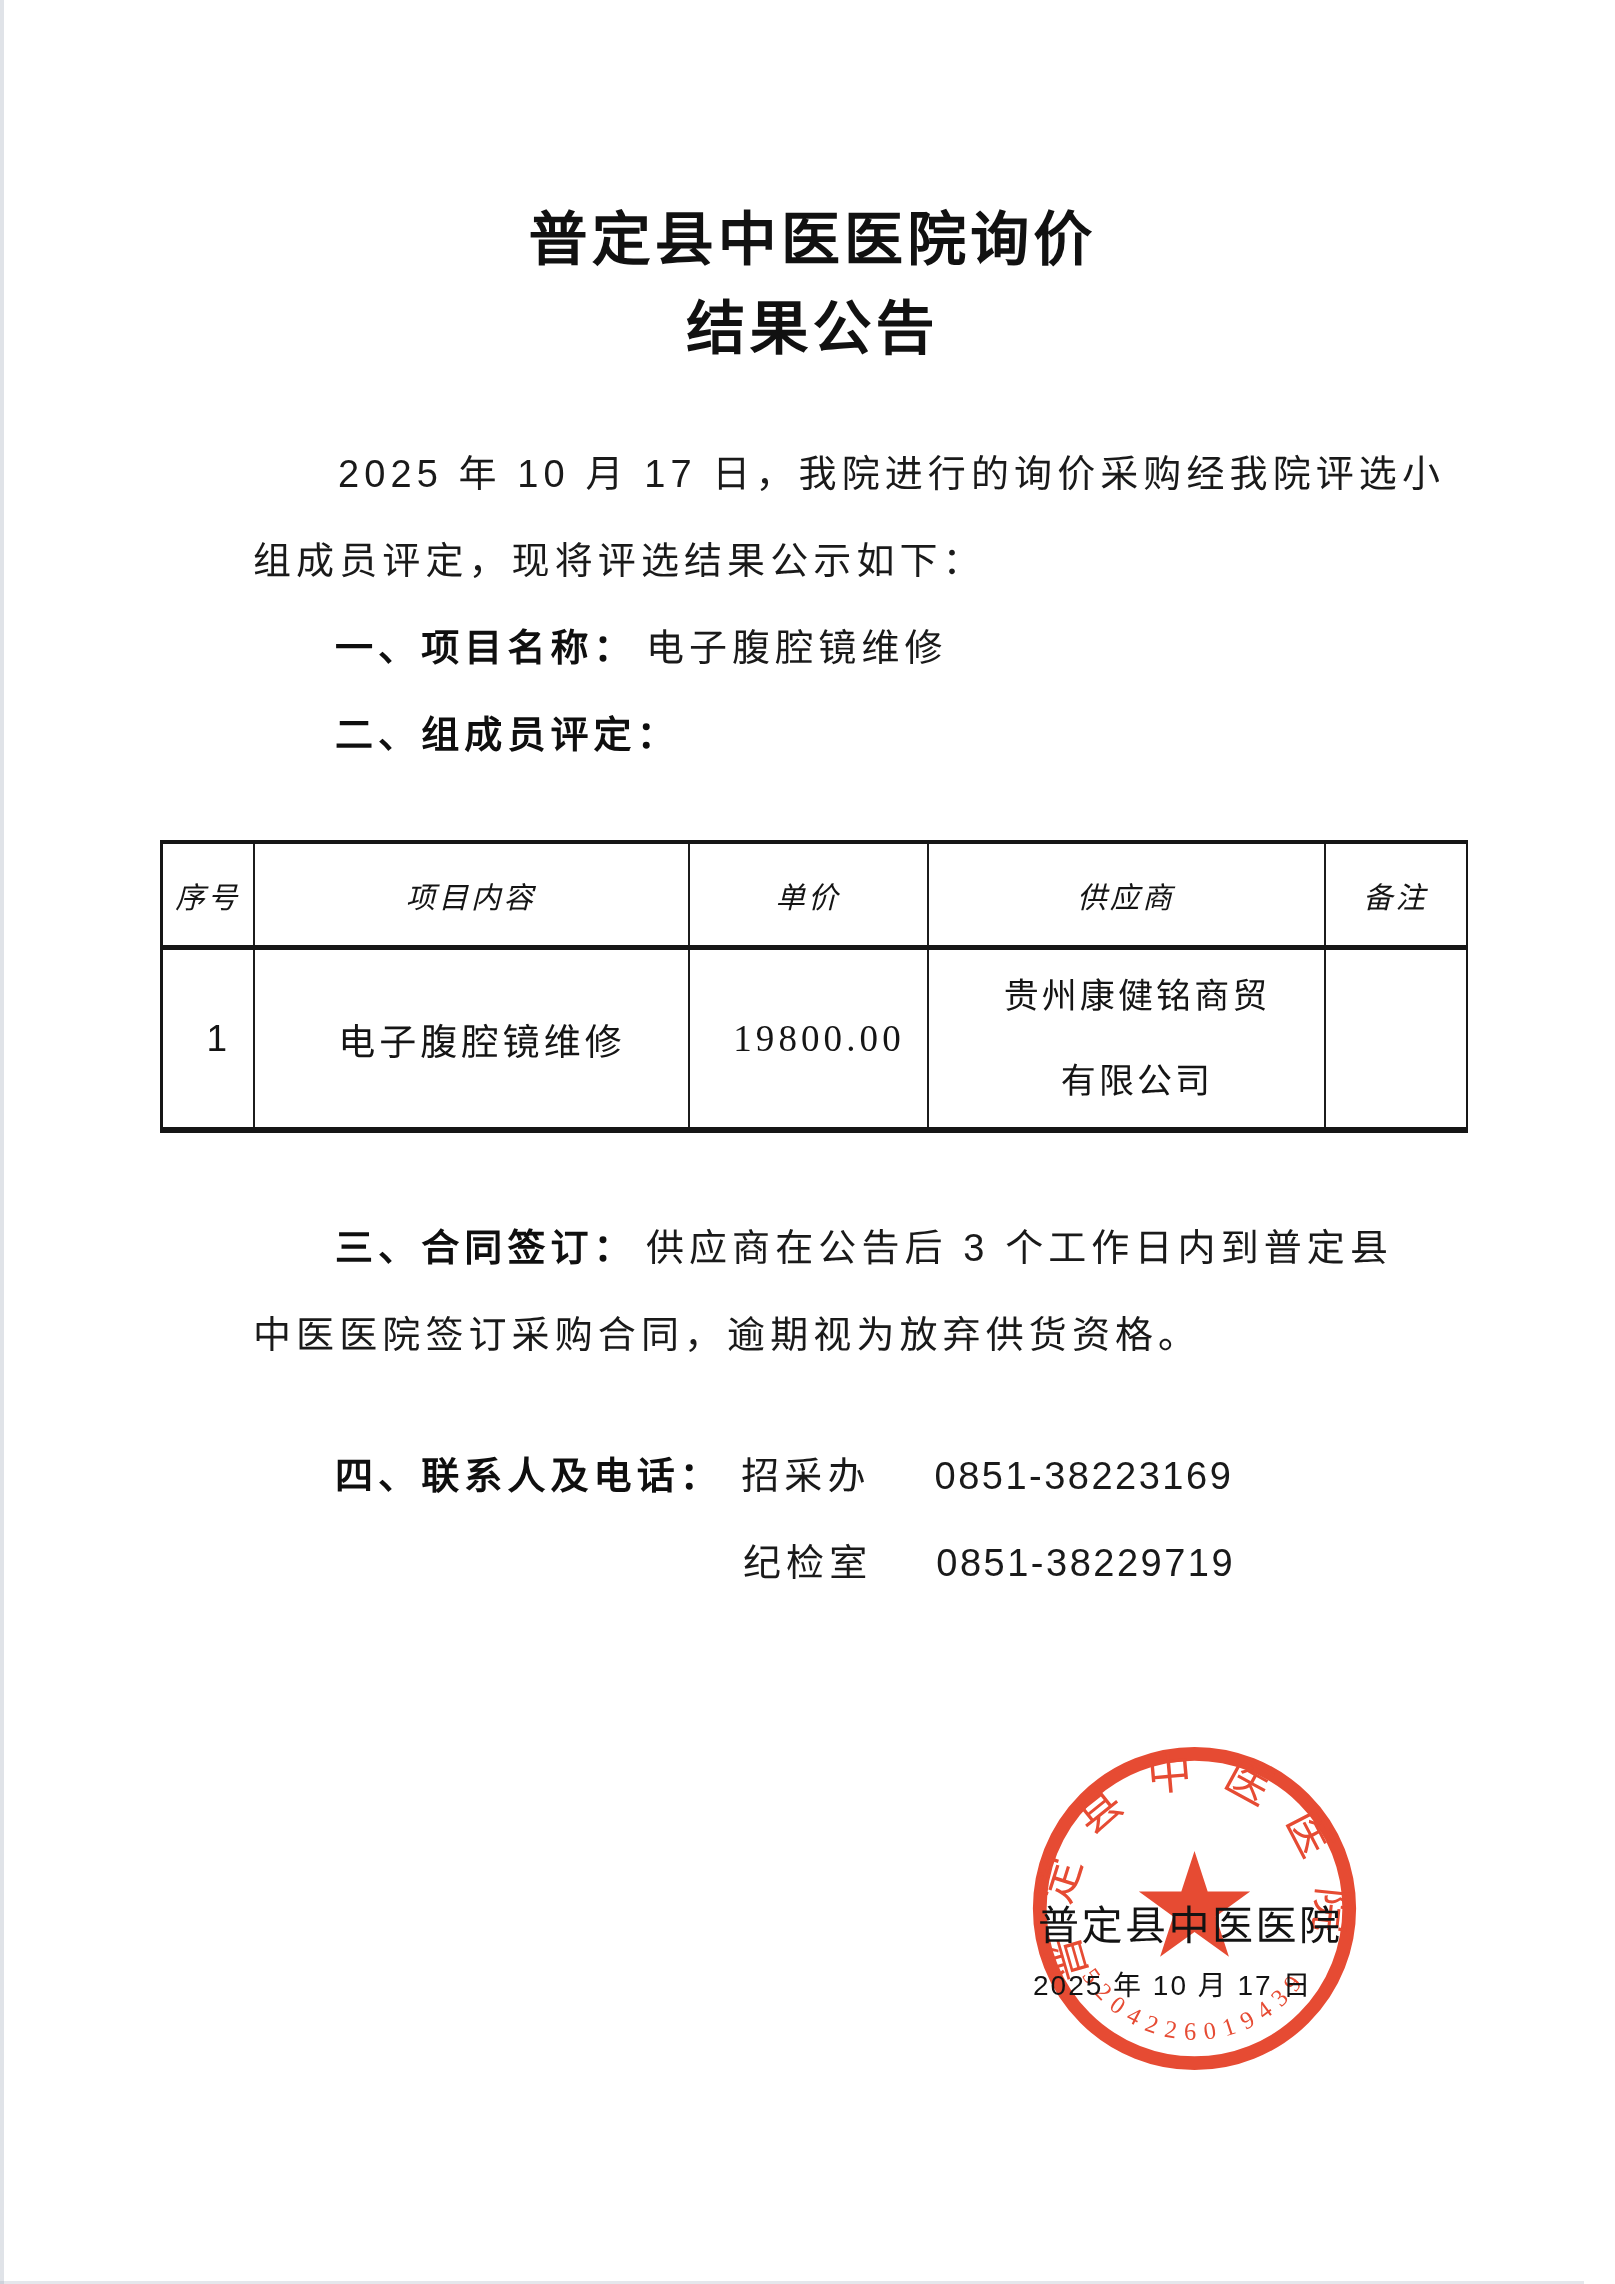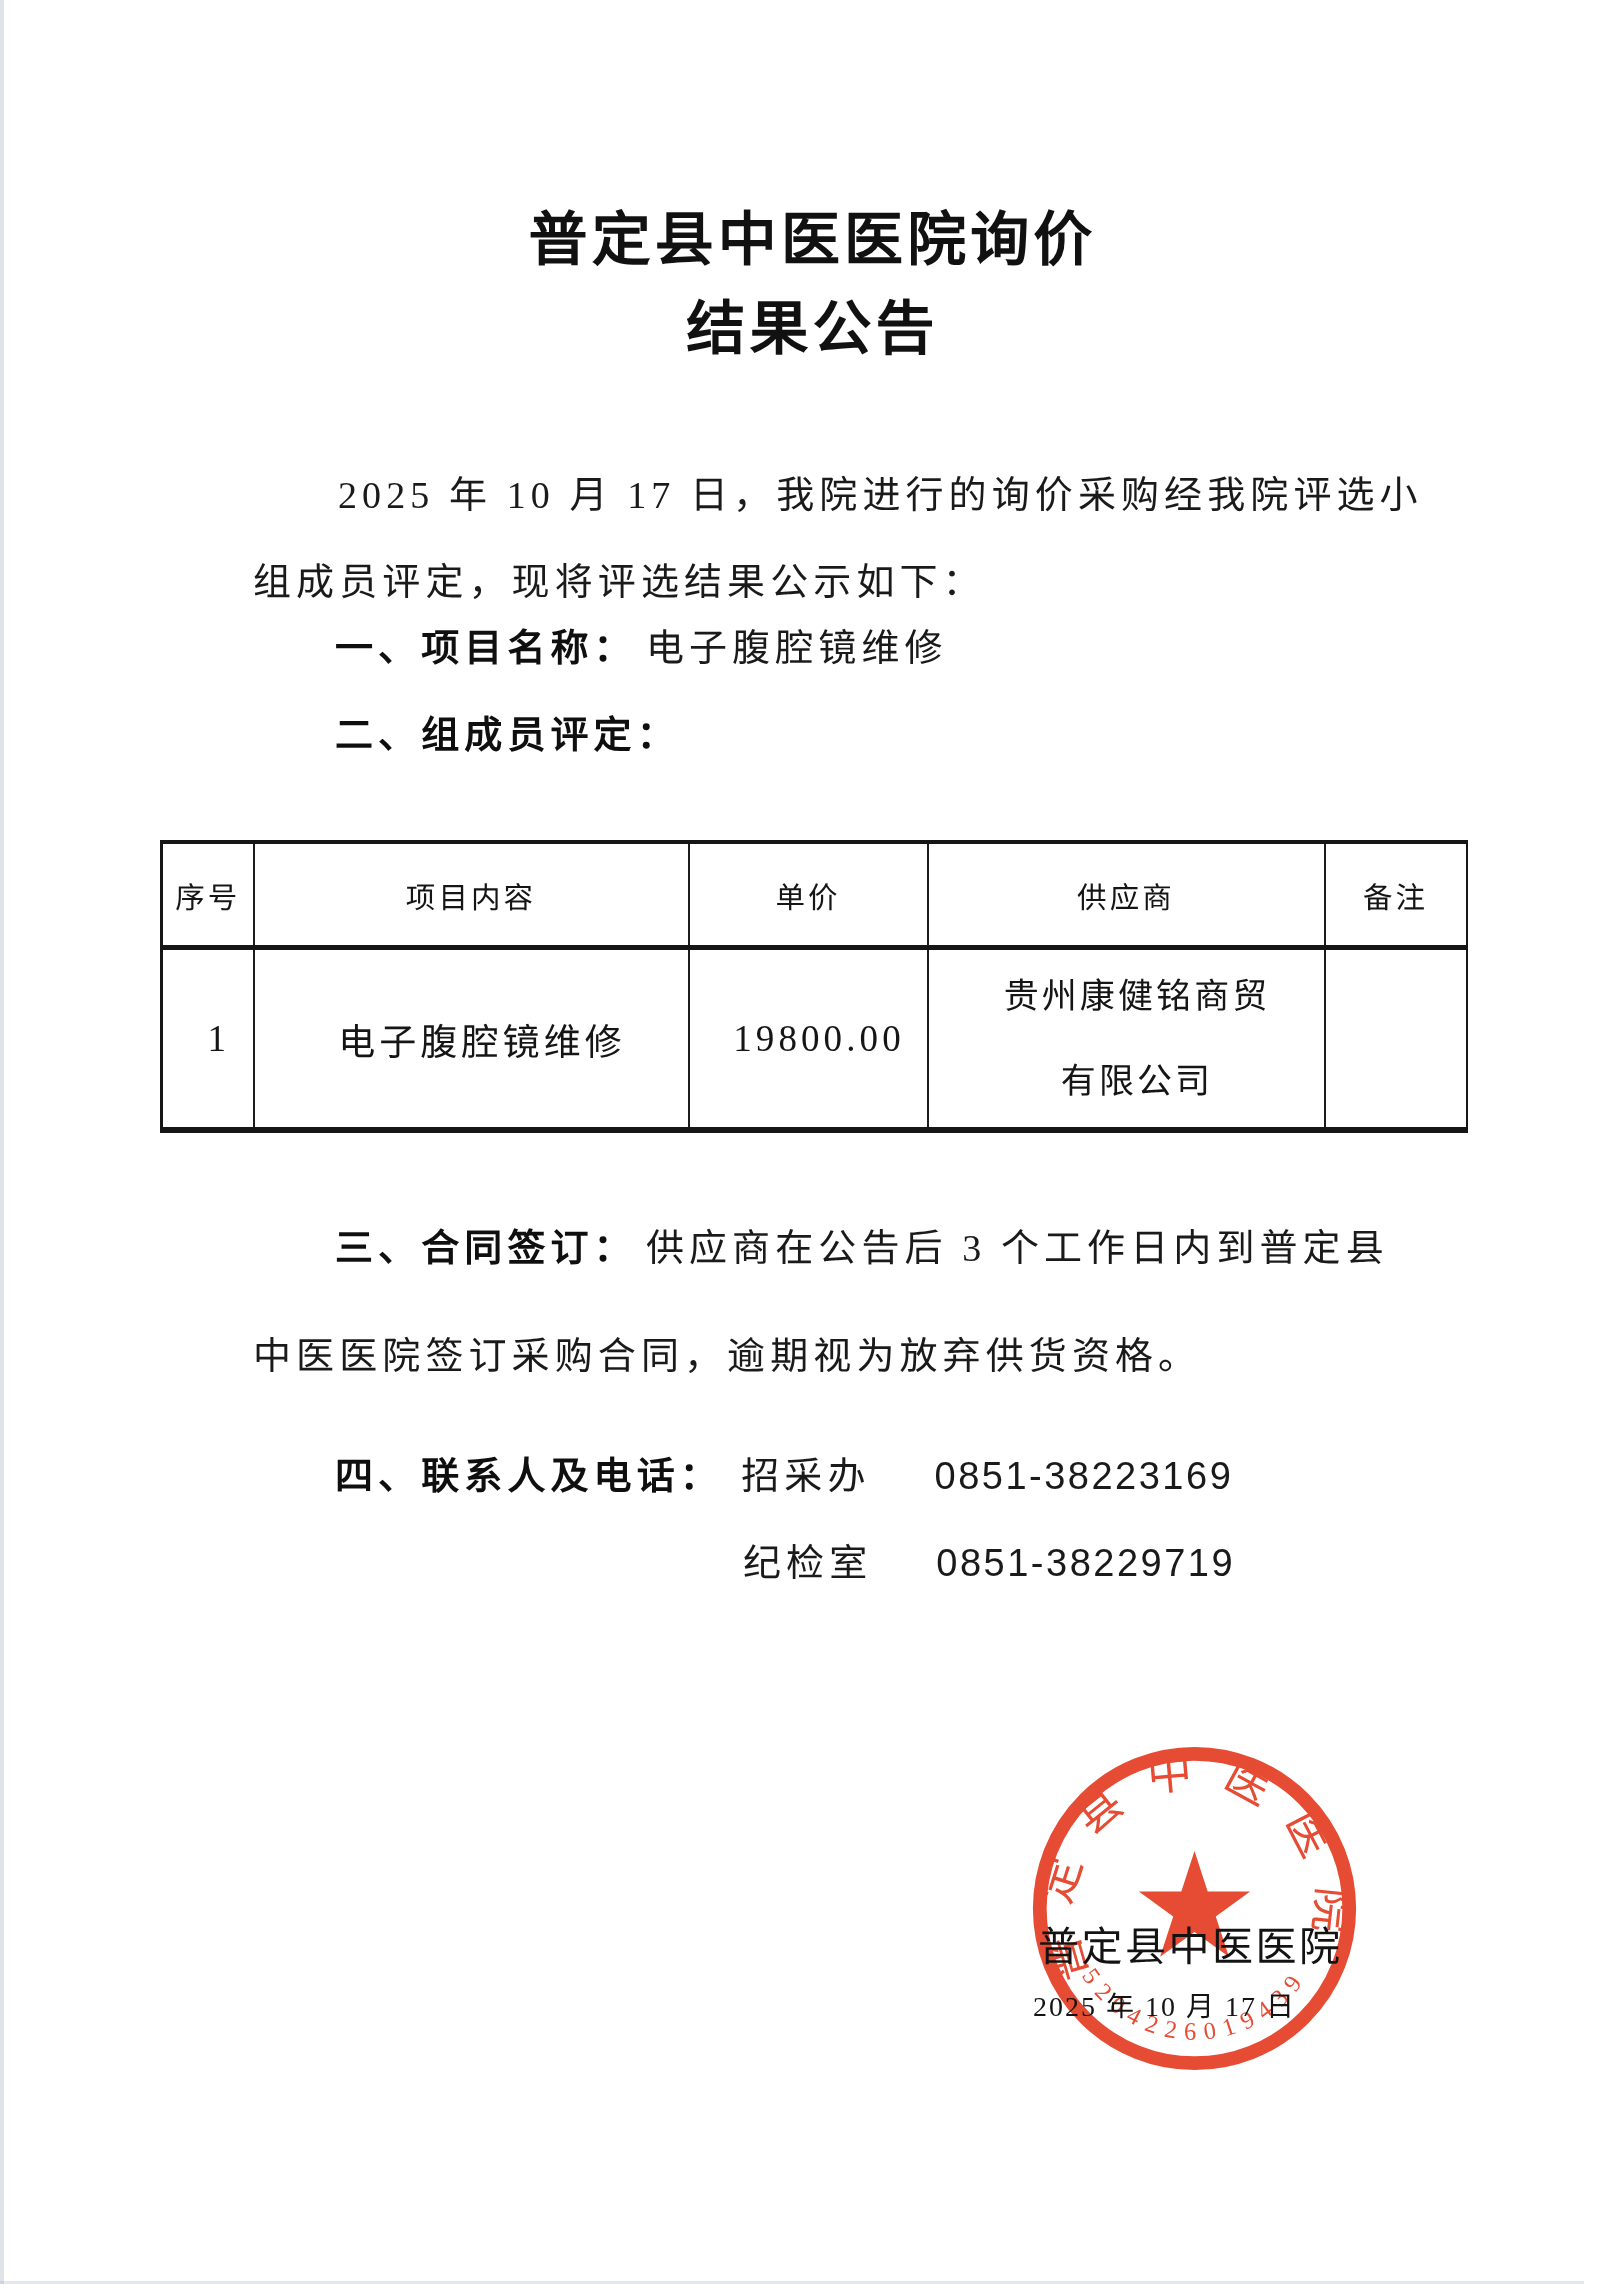--- a/index.html
+++ b/index.html
@@ -18,21 +18,21 @@
   }
   
   .scan-edge-left {
     position: absolute; left: 0; top: 0; width: 3.6px; height: 100%;
     background: rgba(165,175,190,0.35);
   }
   .scan-edge-bottom {
     position: absolute; left: 0; bottom: 0; width: 100%; height: 3.1px;
     background: rgba(150,160,180,0.25);
   }
-  .fs  { font-family: Liberation Serif, serif; font-weight: 400; margin-top: 21px; }
+  .fs  { font-family: Liberation Sans, sans-serif; font-weight: 400; }
 
   .title-line {
     position: absolute;
     left: 0;
     width: 100%;
     text-align: center;
     font-family: "Liberation Sans", "DejaVu Sans", sans-serif;
     font-weight: 700;
     font-size: 59px;
     letter-spacing: 4.1px;
@@ -101,21 +101,21 @@
     font-size: 29.5px;
     letter-spacing: 3.1px;
     font-family: "Liberation Serif", "DejaVu Serif", serif;
   }
   .result-table td {
     height: 177px;
     font-size: 37px;
     letter-spacing: 4.1px;
     padding-left: 22px;
   }
-  .result-table tr.header-row th { border-top: 4.6px solid #161616; border-bottom: 5.1px solid #161616; }
+  .result-table tr.header-row th { border-top: 4.6px solid #161616; border-bottom: 5.1px solid #161616; font-style: italic; }
   .result-table tr.body-row td   { border-bottom: 6.6px solid #161616; }
   .result-table th:first-child, .result-table td:first-child { border-left: 3.1px solid #161616; }
   .result-table th:last-child,  .result-table td:last-child  { border-right: 2.5px solid #161616; }
   .cell-price { font-size: 35px; letter-spacing: 3.1px; font-family: "Liberation Serif", "DejaVu Serif", serif; }
   .supplier-line { line-height: 85px; font-size: 35px; letter-spacing: 3.1px; }
 
   
   .seal-svg {
     position: absolute;
     left: 1025px;

